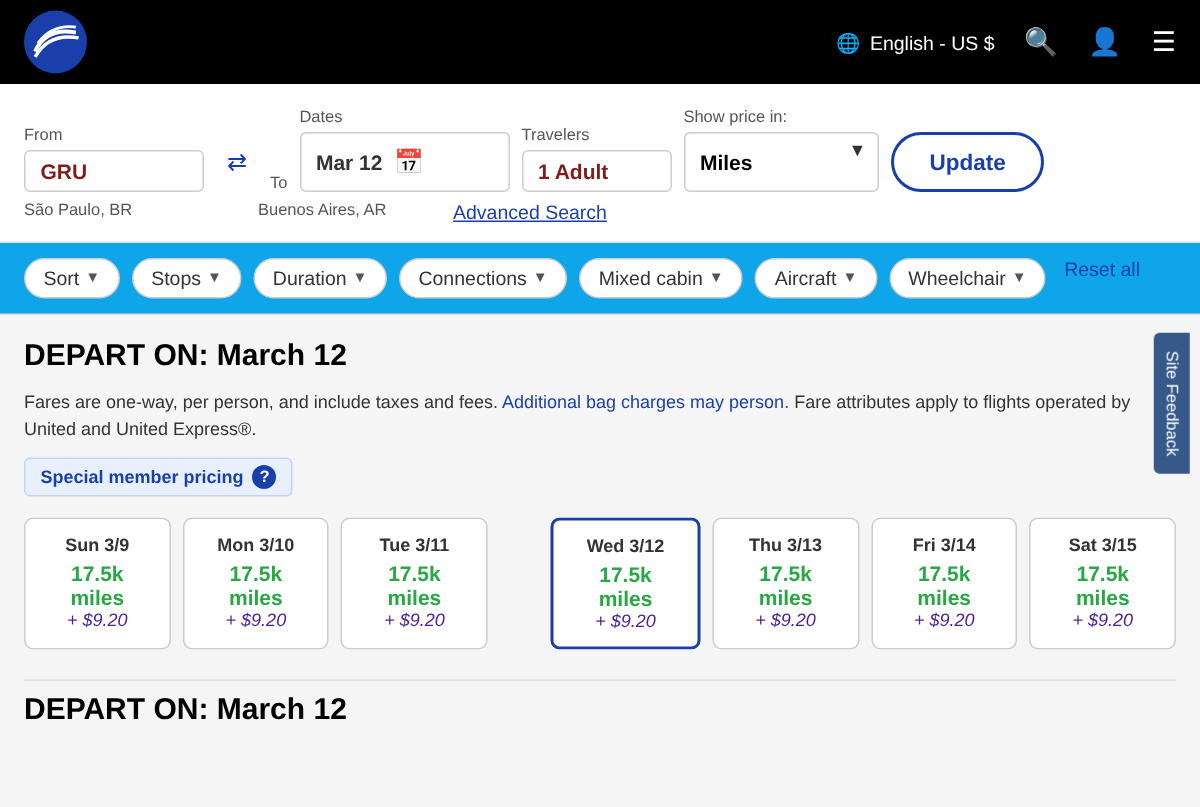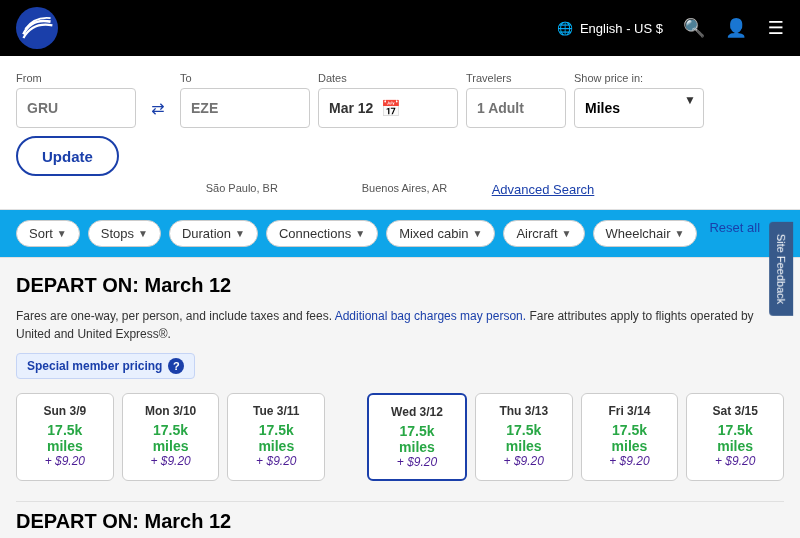--- a/index.html
+++ b/index.html
@@ -65,23 +65,23 @@
       font-size: 11px;
       color: #555;
       font-weight: 500;
     }
     .field-input {
       border: 1px solid #ccc;
       border-radius: 4px;
       padding: 8px 10px;
       font-size: 14px;
       font-weight: 600;
-      color: #737373;
+      color: #7f1d1d;
       outline: none;
-      height: 40px;
+      height: 28px;
     }
     .from-field { width: 120px; }
     .to-field { width: 130px; }
     .swap-btn {
       display: flex;
       align-items: center;
       justify-content: center;
       width: 28px;
       height: 40px;
       cursor: pointer;
@@ -324,21 +324,20 @@
       <label class="field-label">From</label>
       <input class="field-input from-field" type="text" value="GRU" style="">
     </div>
 
     <div class="swap-btn">
       <span>⇄</span>
     </div>
 
     <div class="field-group">
       <label class="field-label">To</label>
-      <input class="field-input to-field" type="text" value="EZE" style="">
     </div>
 
     <div class="field-group">
       <label class="field-label">Dates</label>
       <div class="dates-field">
         <span>Mar 12</span>
         <span class="cal-icon">📅</span>
       </div>
     </div>
 
@@ -352,21 +351,21 @@
       <select class="price-select">
         <option>Miles</option>
         <option>USD</option>
       </select>
       <span class="select-arrow">▼</span>
     </div>
 
     <button class="update-btn">Update</button>
   </div>
 
-  <div style="display:flex; justify-content:center; margin-top:6px; align-items:flex-start;">
+  <div style="display:flex; justify-content:flex-start; margin-top:6px; align-items:flex-start;">
     <div style="display:flex; gap:0; align-items:center;">
       <span class="sub-label" style="width:120px;">São Paulo, BR</span>
       <span style="width:36px;"></span>
       <span class="sub-label" style="width:130px;">Buenos Aires, AR</span>
     </div>
     <a class="advanced-link">Advanced Search</a>
   </div>
 </div>
 
 <div class="filters-section">

